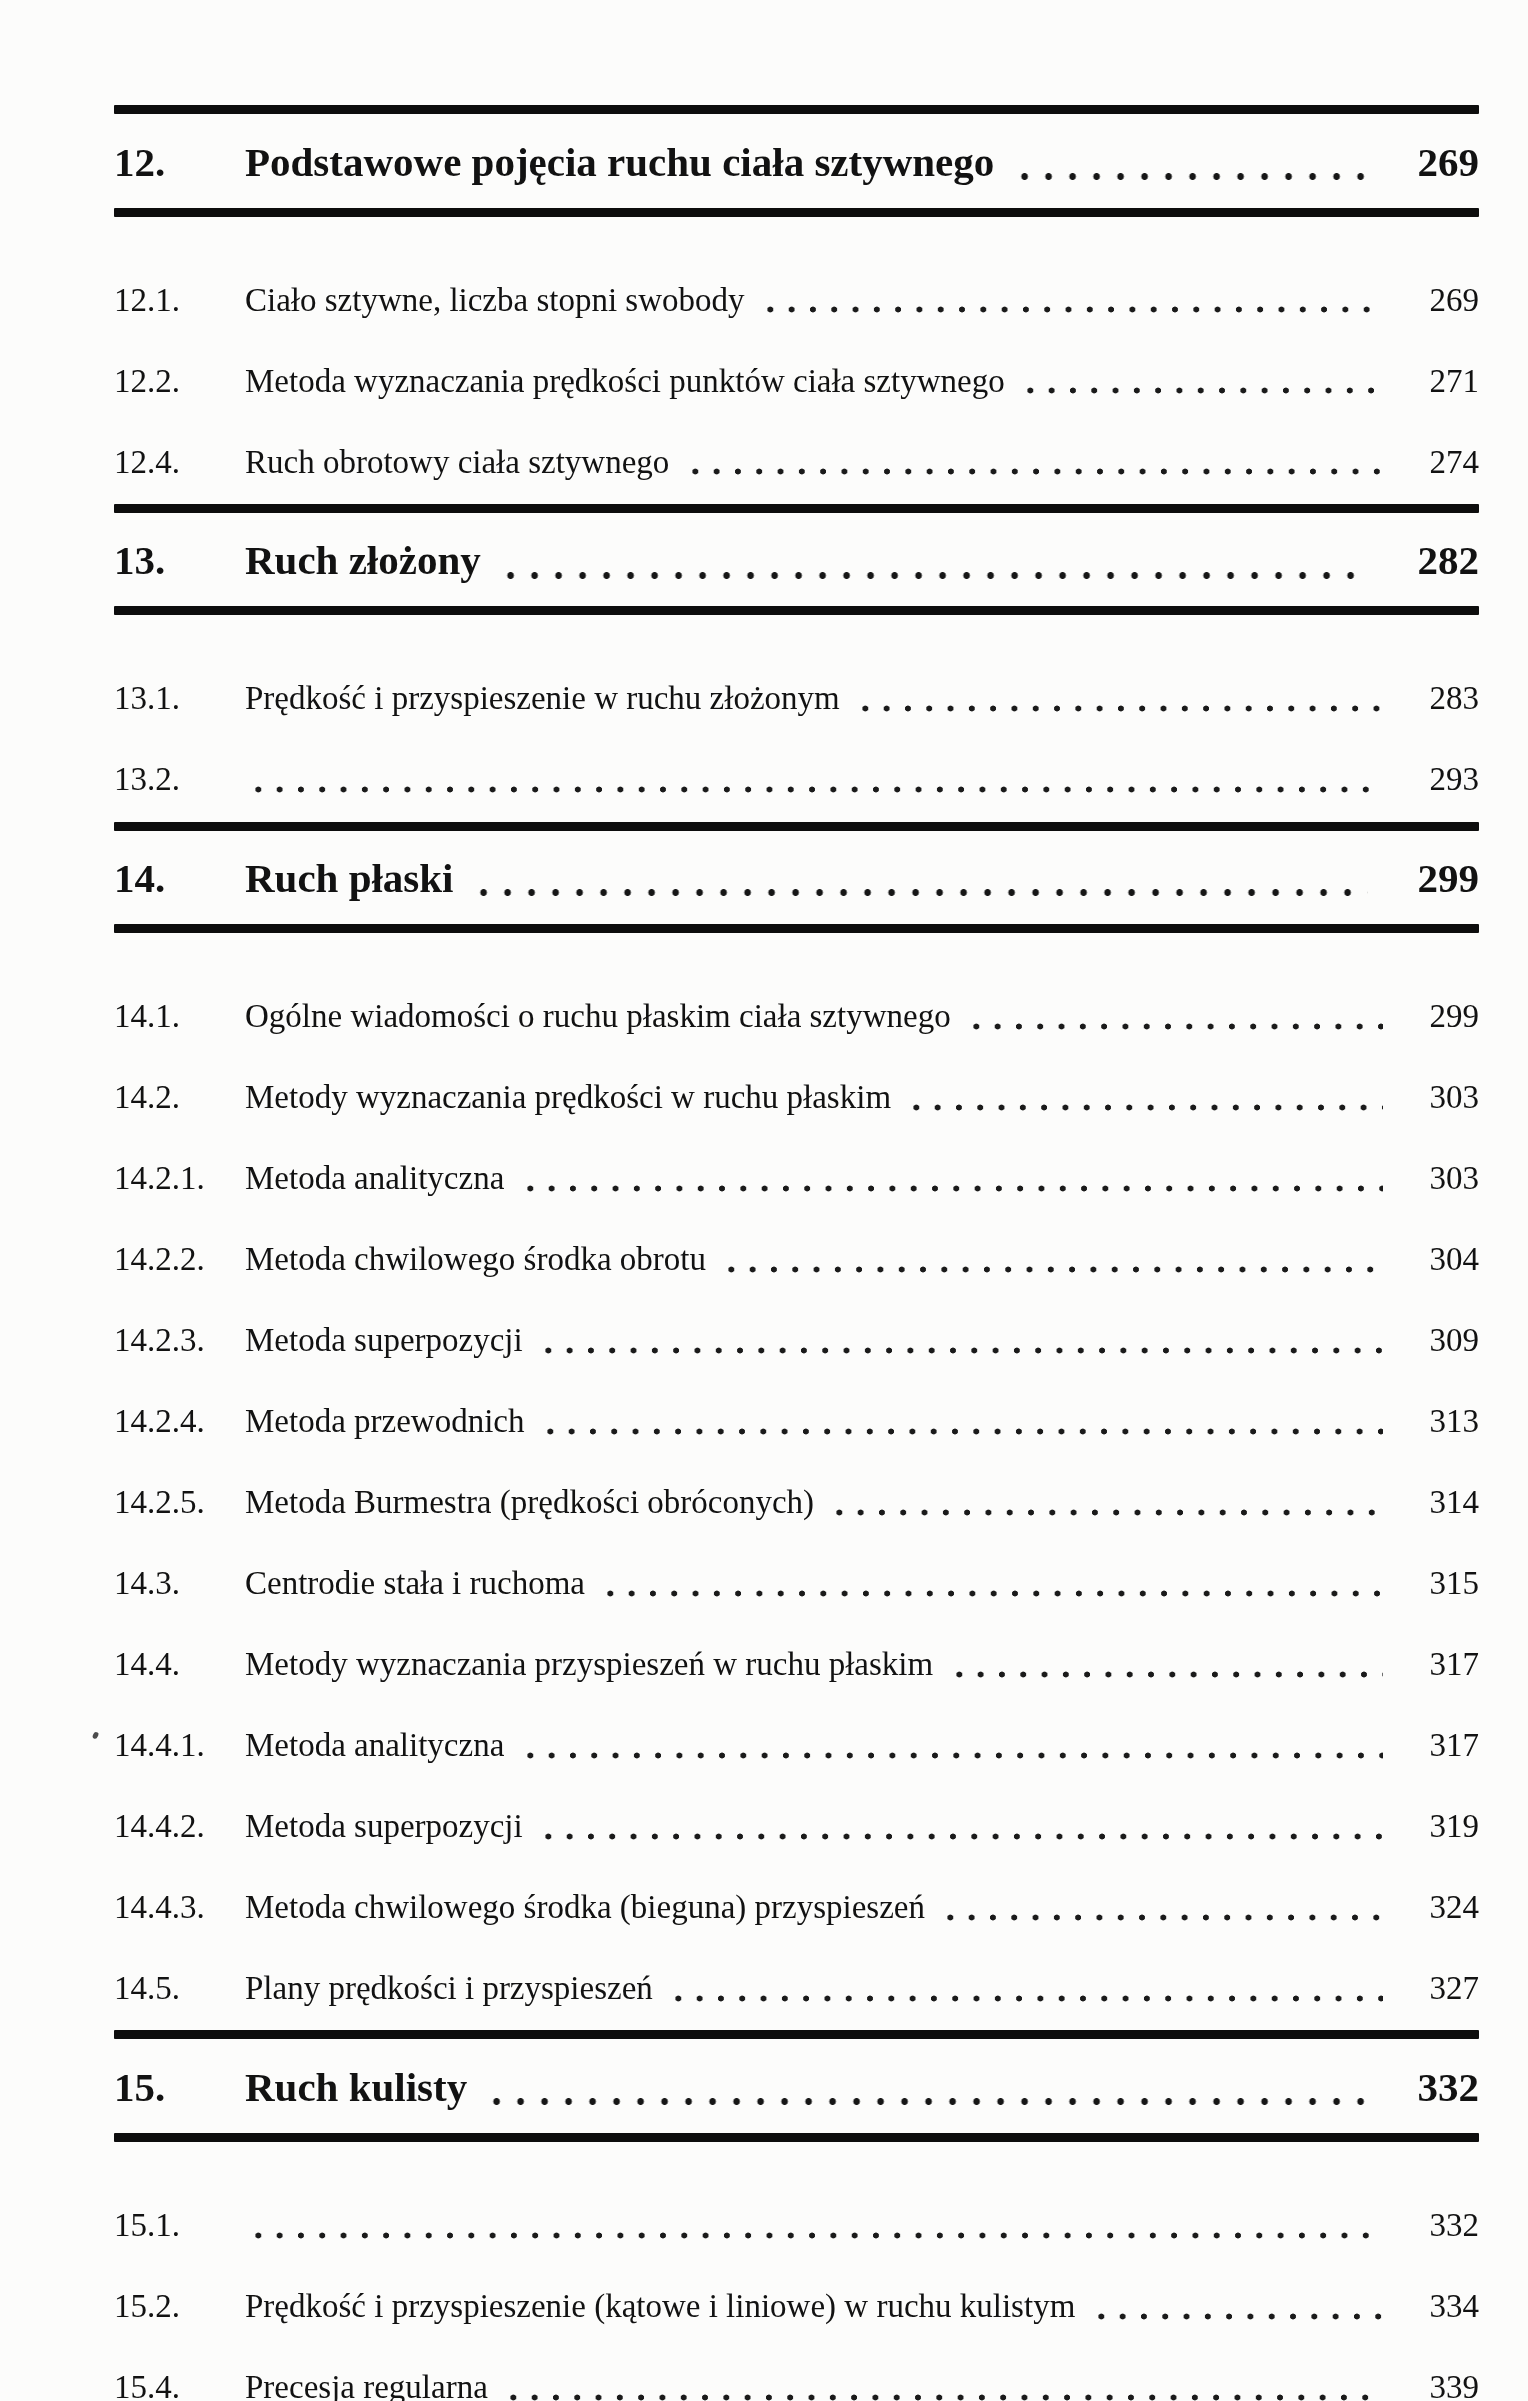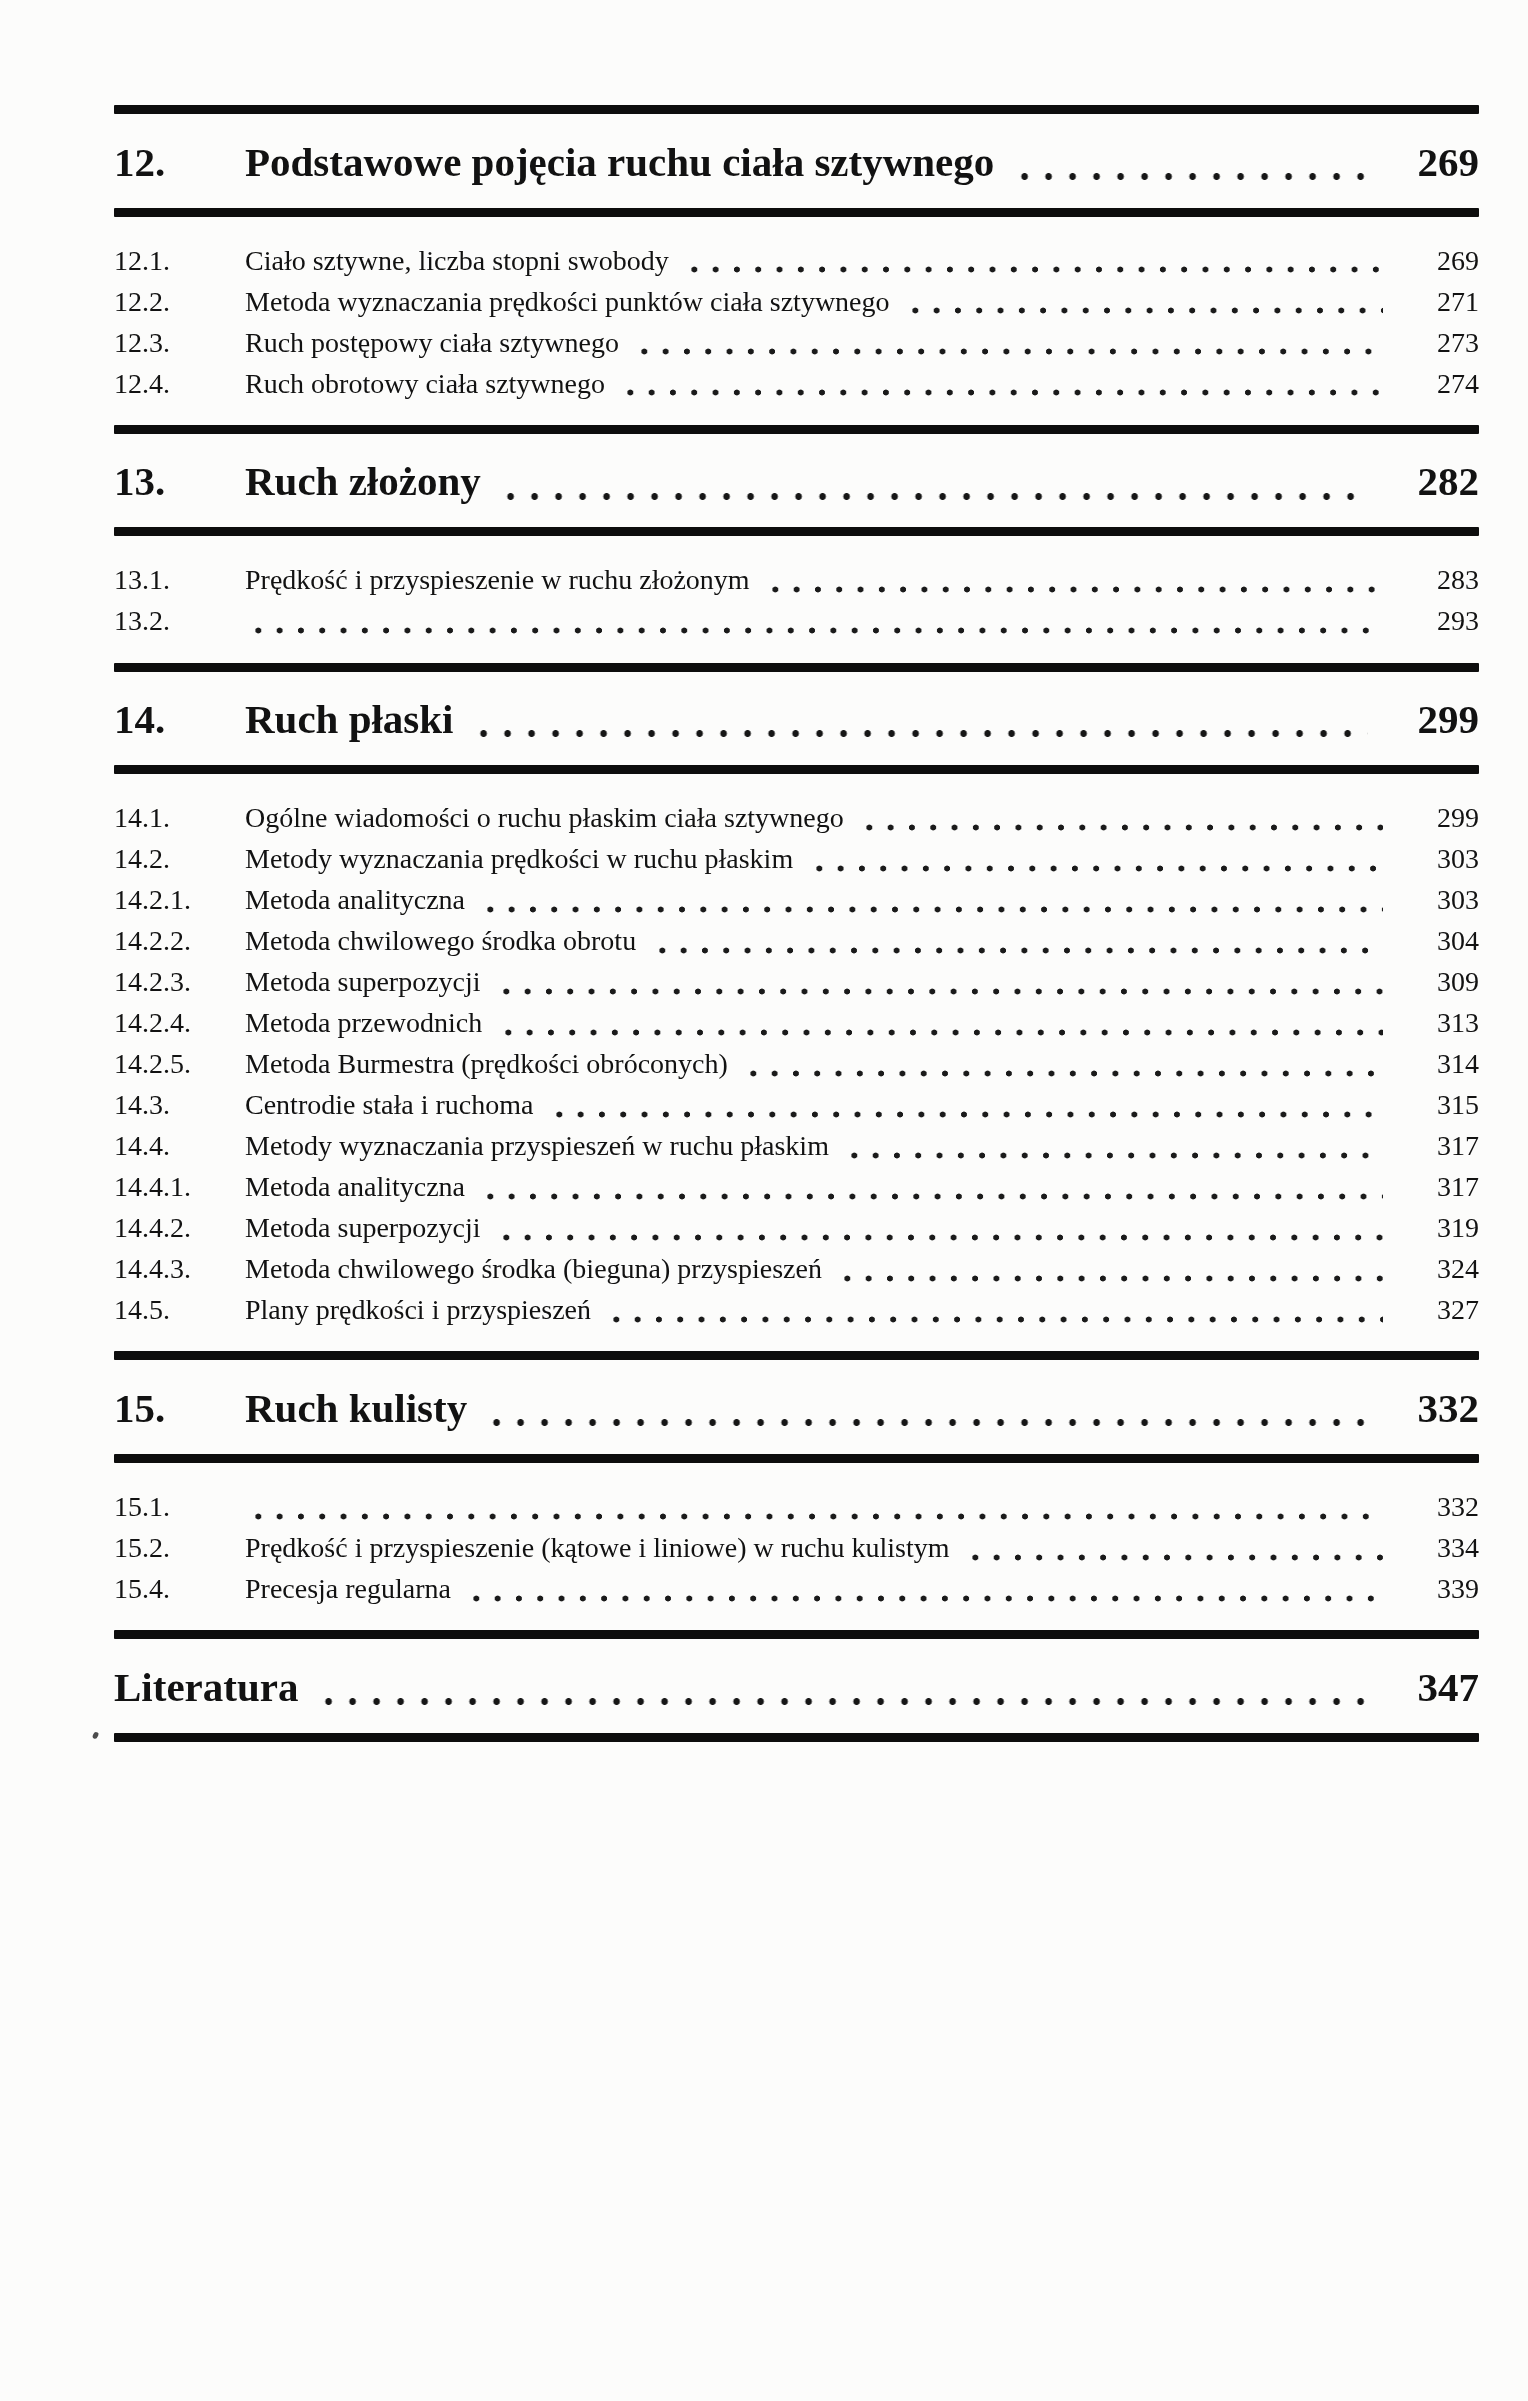--- a/index.html
+++ b/index.html
@@ -54,23 +54,24 @@
     min-width: 84px;
     text-align: right;
   }
   
   .items {
     padding: 23px 0 21.3px 0;
   }
   .item-row {
     display: flex;
     height: 41px;
-    font-size: 28px;
+    font-size: 33px;
     line-height: 41px;
     white-space: nowrap;
+    margin-top: 40px;
   }
   .item-row .num {
     flex: none;
     width: 131px;
   }
   .item-row .title {
     flex: none;
     padding-right: 12.4px;
   }
   .item-row .leader {
@@ -117,26 +118,20 @@
         <span class="leader"></span>
         <span class="pageno">269</span>
       </div>
       <div class="item-row">
         <span class="num">12.2.</span>
         <span class="title">Metoda wyznaczania prędkości punktów ciała sztywnego</span>
         <span class="leader"></span>
         <span class="pageno">271</span>
       </div>
       <div class="item-row">
-        <span class="num">12.3.</span>
-        <span class="title">Ruch postępowy ciała sztywnego</span>
-        <span class="leader"></span>
-        <span class="pageno">273</span>
-      </div>
-      <div class="item-row">
         <span class="num">12.4.</span>
         <span class="title">Ruch obrotowy ciała sztywnego</span>
         <span class="leader"></span>
         <span class="pageno">274</span>
       </div>
     </div>
     <div class="rule"></div>
     <div class="chapter-row">
       <span class="num">13.</span>
       <span class="title">Ruch złożony</span>

